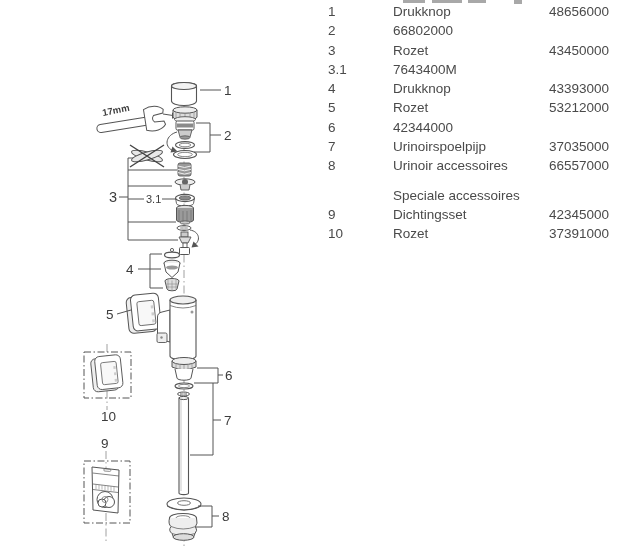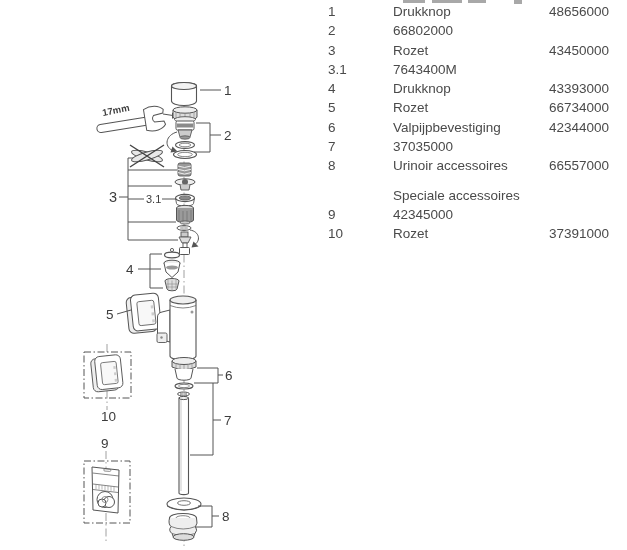--- a/index.html
+++ b/index.html
@@ -53,43 +53,44 @@
       <span class="c-part">7643400M</span>
     </div>
   <div class="prow">
       <span class="c-num">4</span>
       <span class="c-name">Drukknop</span>
       <span class="c-part">43393000</span>
     </div>
   <div class="prow">
       <span class="c-num">5</span>
       <span class="c-name">Rozet</span>
-      <span class="c-part">66734000</span>
+      <span class="c-part">53212000</span>
     </div>
   <div class="prow">
       <span class="c-num">6</span>
-      <span class="c-name">Valpijpbevestiging</span>
       <span class="c-part">42344000</span>
     </div>
   <div class="prow">
       <span class="c-num">7</span>
+      <span class="c-name">Urinoirspoelpijp</span>
       <span class="c-part">37035000</span>
     </div>
   <div class="prow">
       <span class="c-num">8</span>
       <span class="c-name">Urinoir accessoires</span>
       <span class="c-part">66557000</span>
     </div>
   <div class="spacer"></div>
   <div class="prow">
       <span class="c-num"></span>
       <span class="c-name">Speciale accessoires</span>
     </div>
   <div class="prow">
       <span class="c-num">9</span>
+      <span class="c-name">Dichtingsset</span>
       <span class="c-part">42345000</span>
     </div>
   <div class="prow">
       <span class="c-num">10</span>
       <span class="c-name">Rozet</span>
       <span class="c-part">37391000</span>
     </div>
 </div>
 
 <svg class="diagram" width="310" height="550" viewBox="0 0 310 550">

